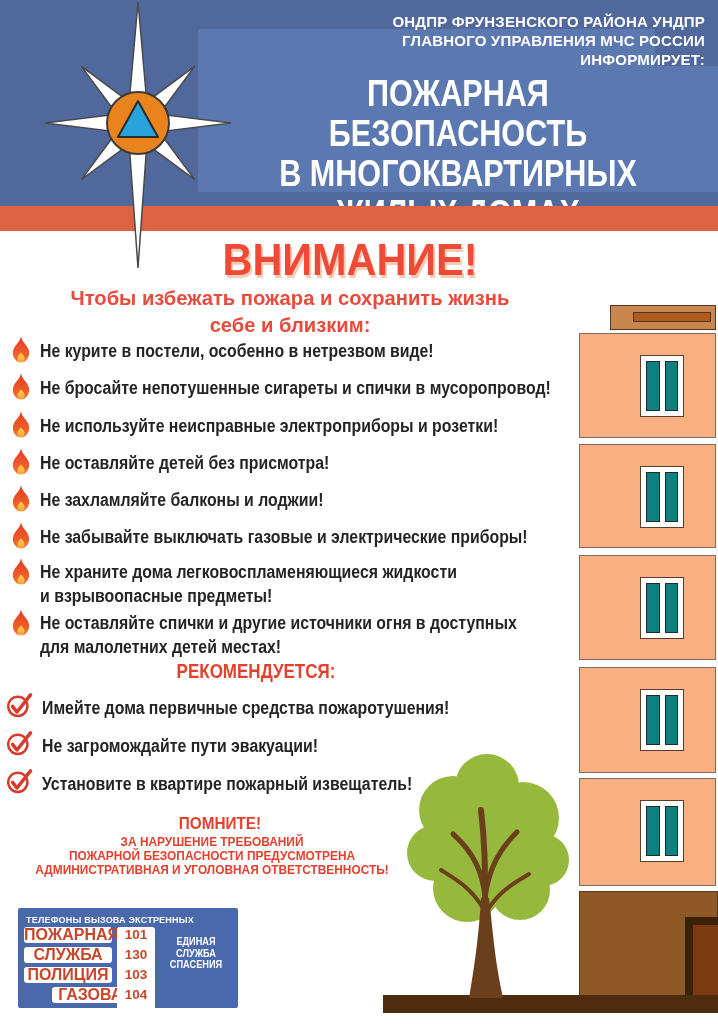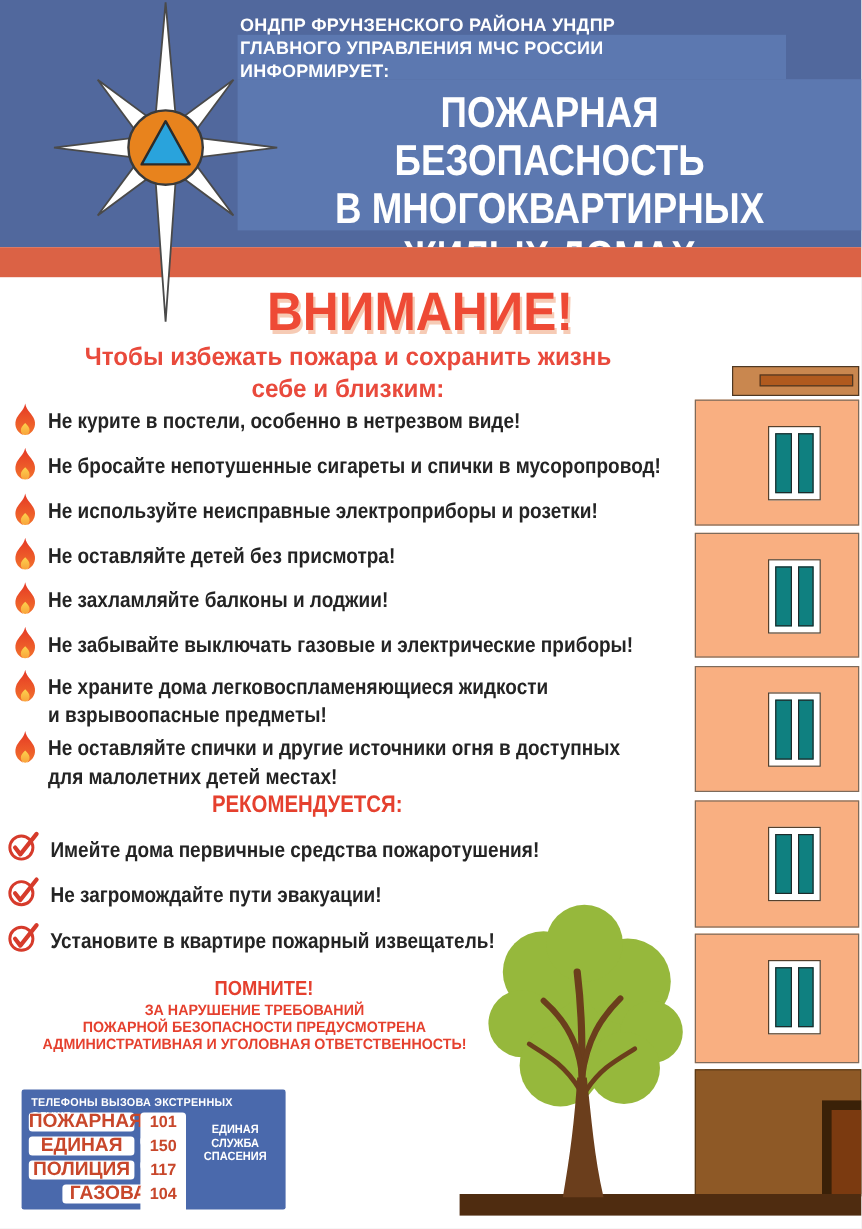--- a/index.html
+++ b/index.html
@@ -4,21 +4,21 @@
 <style>
   html,body{margin:0;padding:0;background:#e9e9e9;}
   .page{position:relative;width:718px;height:1024px;background:#ffffff;overflow:hidden;
         font-family:"Liberation Sans",sans-serif;font-weight:700;margin:0 auto;}
   .abs{position:absolute;}
   .ml{white-space:pre-line;}
   
   .hdr{left:0;top:0;width:718px;height:206px;background:#51689D;}
   .hdr-box1{left:198px;top:29px;width:457px;height:37px;background:#5C78B0;}
   .hdr-box2{left:198px;top:66px;width:520px;height:126px;background:#5C78B0;}
-  .org{left:200px;top:12px;width:505px;text-align:left;color:#ffffff;
+  .org{left:200px;top:12px;width:505px;text-align:right;color:#ffffff;
        font-size:15px;line-height:19px;letter-spacing:.2px;}
   .title{left:198px;top:74px;width:520px;text-align:center;color:#ffffff;
          font-size:36px;line-height:40px;transform:scaleX(.85);transform-origin:50% 0;}
   .band{left:0;top:206px;width:718px;height:25px;background:#DB6245;}
   .star{left:35px;top:0;z-index:6;}
   
   .attn{left:0;top:234px;width:700px;text-align:center;color:#EE4A35;font-size:45px;
         transform:scaleX(.92);transform-origin:50% 0;text-shadow:2px 3px 0 #F6CBB5;}
   .sub{left:20px;top:284px;width:540px;text-align:center;color:#E94A3C;
        font-size:21px;line-height:27px;transform:scaleX(.96);transform-origin:50% 0;}
@@ -170,24 +170,24 @@
 
   <div class="abs rem-hd">ПОМНИТЕ!</div>
   <div class="abs rem-tx ml">ЗА НАРУШЕНИЕ ТРЕБОВАНИЙ
 ПОЖАРНОЙ БЕЗОПАСНОСТИ ПРЕДУСМОТРЕНА
 АДМИНИСТРАТИВНАЯ И УГОЛОВНАЯ ОТВЕТСТВЕННОСТЬ!</div>
 
   <div class="abs panel">
     <div class="abs p-hd">ТЕЛЕФОНЫ ВЫЗОВА ЭКСТРЕННЫХ СЛУЖБ</div>
     <div class="cell name" style="top:19px;">ПОЖАРНАЯ</div>
     <div class="cell num" style="top:19px;">101</div>
-    <div class="cell name" style="top:39px;">ЕДИНАЯ</div>
-    <div class="cell num" style="top:39px;">150</div>
+    <div class="cell name" style="top:39px;">СЛУЖБА</div>
+    <div class="cell num" style="top:39px;">130</div>
     <div class="cell name" style="top:59px;">ПОЛИЦИЯ</div>
-    <div class="cell num" style="top:59px;">117</div>
+    <div class="cell num" style="top:59px;">103</div>
     <div class="cell name" style="top:79px;margin-left:28px;">ГАЗОВАЯ</div>
     <div class="cell num" style="top:79px;">104</div>
     <div class="abs p-uni ml">ЕДИНАЯ СЛУЖБА
 СПАСЕНИЯ</div>
   </div>
 
   <div class="abs roof">
     <div class="roof-bar"></div>
   </div>
 

